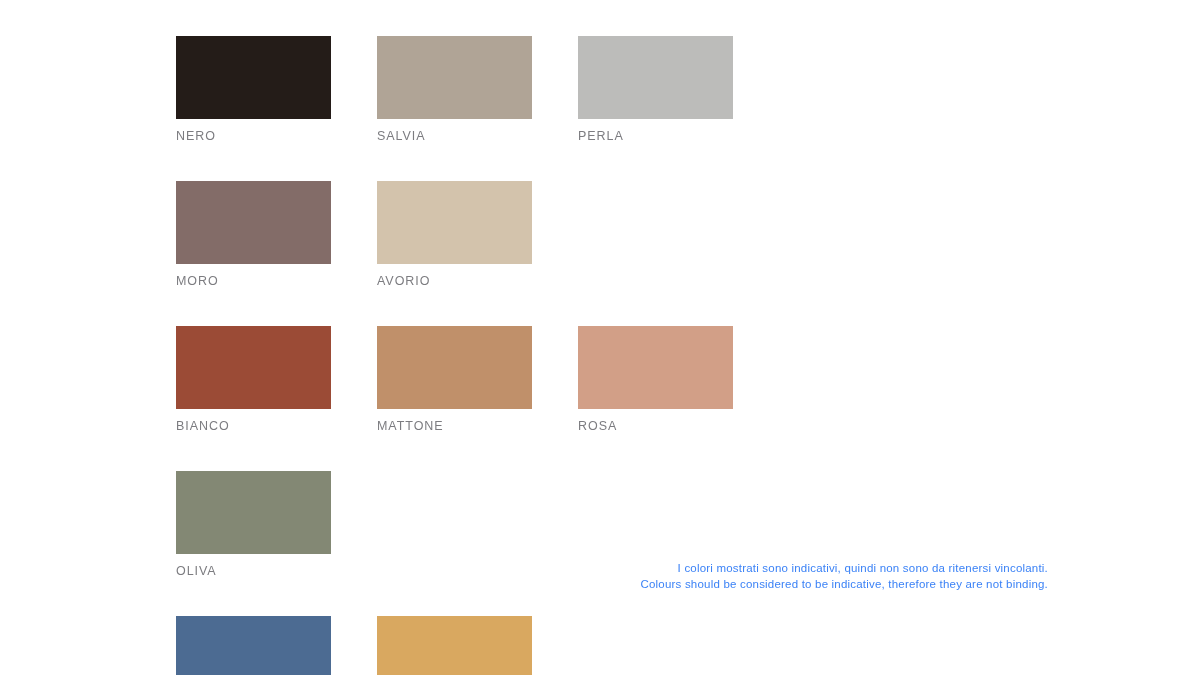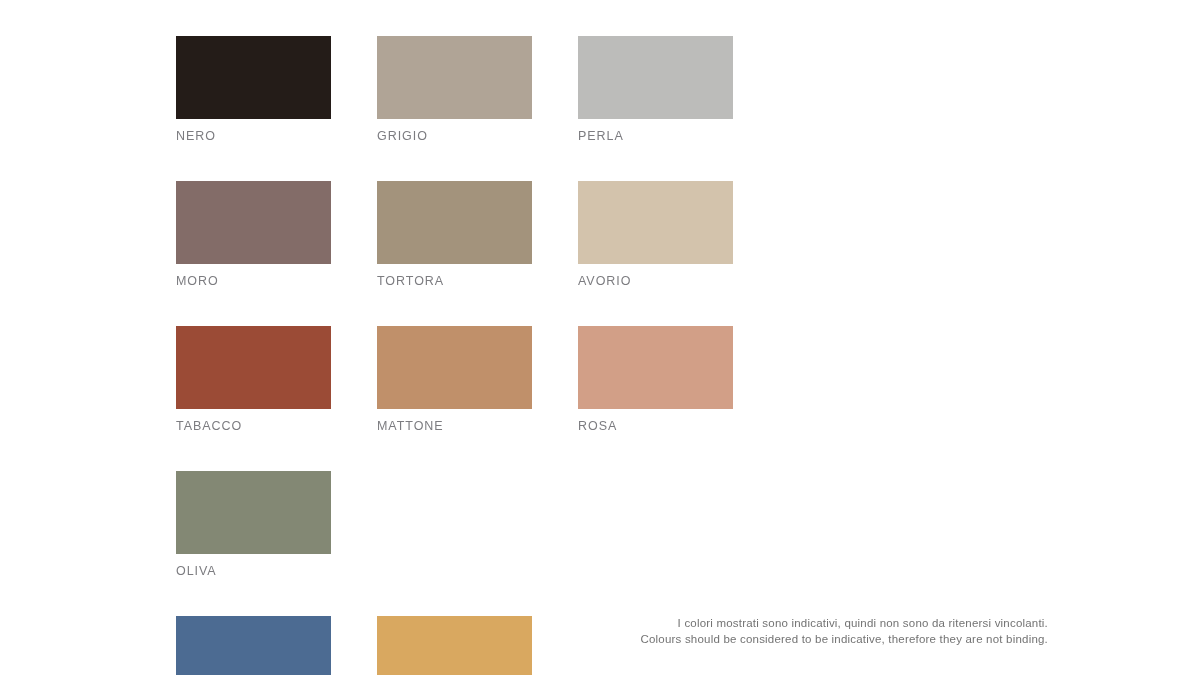--- a/index.html
+++ b/index.html
@@ -54,69 +54,65 @@
   }
 
   .swatch-cell.is-empty .swatch-chip,
   .swatch-cell.is-empty .swatch-label {
     visibility: hidden;
   }
 
   #disclaimer {
     position: absolute;
     left: 0;
-    top: 615px;
+    top: 560px;
     width: 1048px;
     text-align: right;
-    color: #737373;
+    color: #3b82f6;
     font-weight: 300;
   }
   .disclaimer-line {
     font-size: 11.5px;
     line-height: 16px;
     letter-spacing: 0.2px;
     white-space: nowrap;
   }
 </style>
 </head>
 <body>
 
 <div id="palette">
     <div class="swatch-row">
       <div class="swatch-cell">
         <div class="swatch-chip" title="NERO" style="background-color: rgb(36, 28, 24);"></div>
         <div class="swatch-label">NERO</div>
       </div>
       <div class="swatch-cell">
         <div class="swatch-chip" title="GRIGIO" style="background-color: rgb(176, 164, 150);"></div>
-        <div class="swatch-label">GRIGIO</div>
+        <div class="swatch-label">SALVIA</div>
       </div>
       <div class="swatch-cell">
         <div class="swatch-chip" title="PERLA" style="background-color: rgb(188, 188, 186);"></div>
         <div class="swatch-label">PERLA</div>
       </div>
     </div>
     <div class="swatch-row">
       <div class="swatch-cell">
         <div class="swatch-chip" title="MORO" style="background-color: rgb(131, 108, 104);"></div>
         <div class="swatch-label">MORO</div>
       </div>
       <div class="swatch-cell">
-        <div class="swatch-chip" title="TORTORA" style="background-color: rgb(163, 147, 124);"></div>
-        <div class="swatch-label">TORTORA</div>
-      </div>
-      <div class="swatch-cell">
         <div class="swatch-chip" title="AVORIO" style="background-color: rgb(211, 195, 172);"></div>
         <div class="swatch-label">AVORIO</div>
       </div>
     </div>
     <div class="swatch-row">
       <div class="swatch-cell">
         <div class="swatch-chip" title="MATTONE" style="background-color: rgb(155, 75, 54);"></div>
-        <div class="swatch-label">TABACCO</div>
+        <div class="swatch-label">BIANCO</div>
       </div>
       <div class="swatch-cell">
         <div class="swatch-chip" title="BISCOTTO" style="background-color: rgb(192, 144, 106);"></div>
         <div class="swatch-label">MATTONE</div>
       </div>
       <div class="swatch-cell">
         <div class="swatch-chip" title="ROSA" style="background-color: rgb(210, 159, 135);"></div>
         <div class="swatch-label">ROSA</div>
       </div>
       <div class="swatch-cell is-empty">

